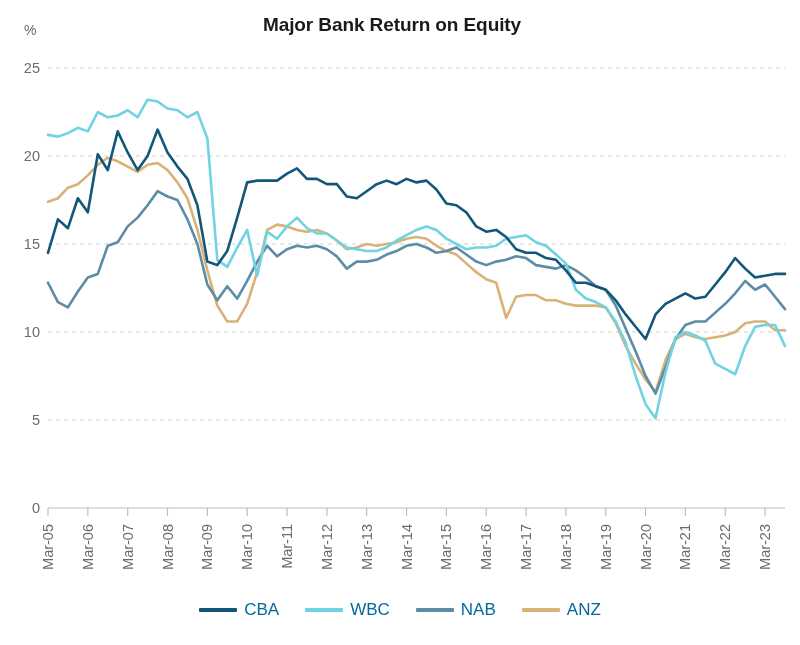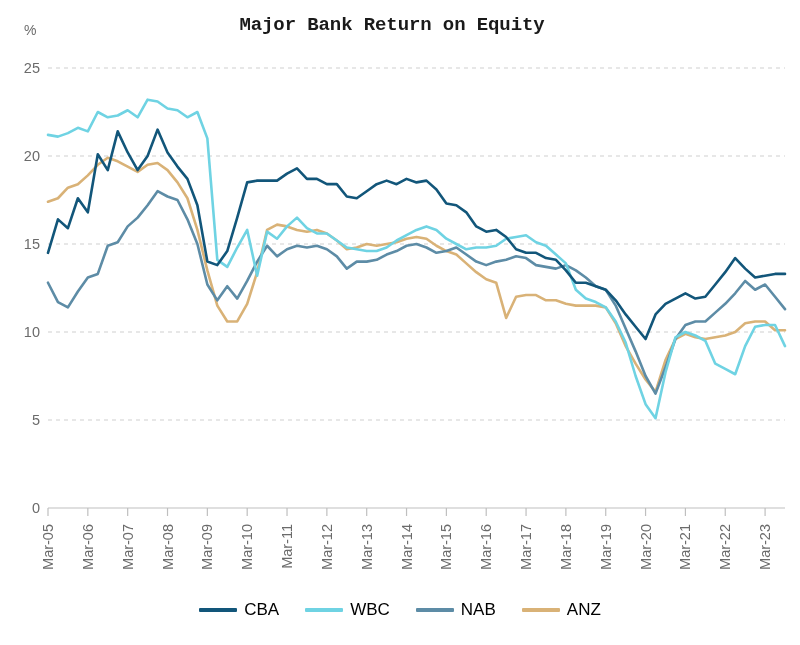--- a/index.html
+++ b/index.html
@@ -24,21 +24,20 @@
   #chart-title {
     position: absolute;
     left: 0;
     top: 14px;
     width: 784px;
     text-align: center;
     font-size: 19px;
     font-weight: bold;
     color: #1a1a1a;
     letter-spacing: -0.1px;
-    font-family: Liberation Mono, monospace;
   }
   #y-unit-label {
     position: absolute;
     left: 24px;
     top: 22px;
     font-size: 14px;
     color: #6b6b6b;
   }
   #plot-svg {
     position: absolute;
@@ -72,21 +71,21 @@
     gap: 7px;
   }
   .legend-swatch {
     display: block;
     width: 38px;
     height: 4px;
     border-radius: 1px;
   }
   .legend-label {
     font-size: 17px;
-    color: #000000;
+    color: #0369a1;
   }
 </style>
 </head>
 <body>
 
 <div id="chart-root">
 
   <div id="chart-title">Major Bank Return on Equity</div>
 
   <div id="y-unit-label">%</div>

